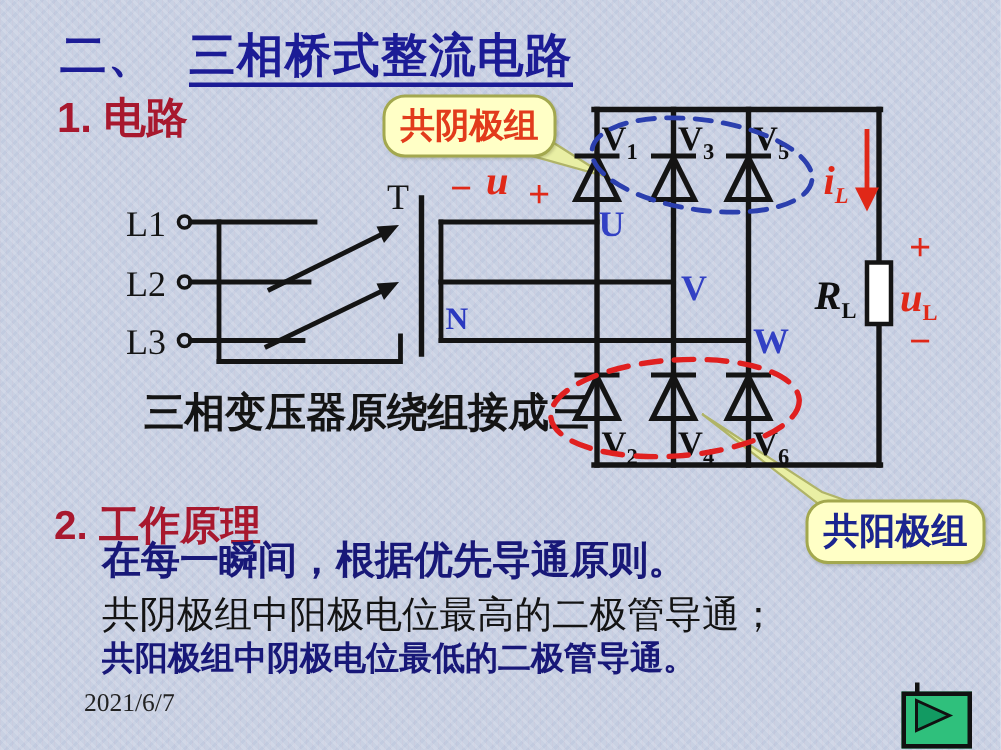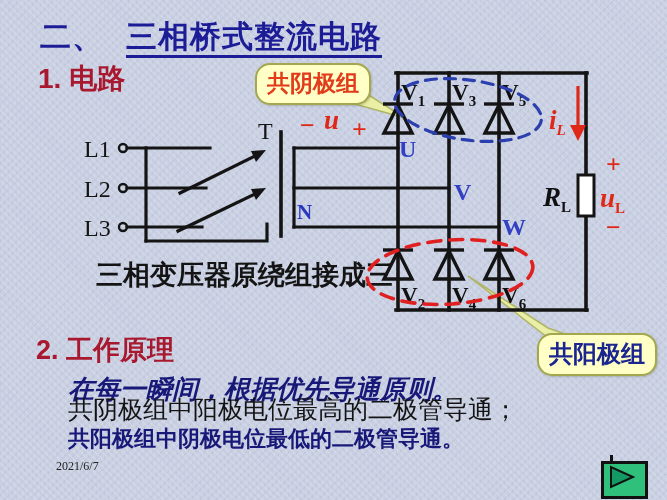--- a/index.html
+++ b/index.html
@@ -14,21 +14,21 @@
   }
   .abs{position:absolute;}
   .title{left:40px;top:16px;font-size:31px;font-weight:bold;color:#1c1c96;letter-spacing:1px;white-space:nowrap;z-index:2;}
   .title .prefix{margin-right:22px;}
   .title .main{border-bottom:3px solid #1c1c96;padding-bottom:1px;}
   .h-red{font-size:28px;font-weight:bold;color:#a8182e;z-index:2;white-space:nowrap;}
   .black-line{font-size:27px;font-weight:bold;color:#141414;z-index:2;white-space:nowrap;}
   .navy-line{font-size:26px;font-weight:bold;color:#181878;z-index:2;white-space:nowrap;}
   .black-line2{font-size:25px;font-weight:normal;color:#141414;z-index:2;white-space:nowrap;}
   .navy-line2{font-size:22px;font-weight:bold;color:#181878;z-index:2;white-space:nowrap;}
-  .date{font-family:"Liberation Serif", serif;font-size:12px;color:#222;z-index:2;}
+  .date{font-family:"Liberation Serif", serif;font-size:17px;color:#222;z-index:2;}
   .bubble{
     background:#ffffc6;border:2px solid #a3a84e;border-radius:15px;
     padding:3px 10px 4px 10px;z-index:4;white-space:nowrap;
     box-shadow:1px 1px 2px rgba(80,80,40,.25);
   }
   .bubble.cathode{left:255px;top:63px;font-size:23px;font-weight:bold;color:#e23b1c;}
   .bubble.anode{left:537px;top:333px;font-size:24px;font-weight:bold;color:#1b2590;}
   svg.circuit{position:absolute;left:0;top:0;z-index:3;}
   .wire{stroke:#141414;stroke-width:3.2;fill:none;stroke-linecap:square;}
   .wire-b{stroke:#141414;stroke-width:3.6;fill:none;stroke-linecap:square;}
@@ -160,21 +160,21 @@
     <text class="red-it" x="600" y="207"><tspan>u</tspan><tspan class="sub" dy="6" font-style="normal">L</tspan></text>
     <text class="red-sym" x="606" y="236">−</text>
   </svg>
 
   <div class="abs bubble cathode">共阴极组</div>
   <div class="abs bubble anode">共阳极组</div>
 
   <div class="abs black-line" style="left:72px;top:257px;margin-left:24px;">三相变压器原绕组接成三</div>
 
   <div class="abs h-red" style="left:36px;top:332px;font-size:27px;">2. 工作原理</div>
-  <div class="abs navy-line" style="left:68px;top:372px;font-style:italic;">在每一瞬间，根据优先导通原则。</div>
+  <div class="abs navy-line" style="left:68px;top:356px;">在每一瞬间，根据优先导通原则。</div>
   <div class="abs black-line2" style="left:68px;top:393px;">共阴极组中阳极电位最高的二极管导通；</div>
   <div class="abs navy-line2" style="left:68px;top:424px;">共阳极组中阴极电位最低的二极管导通。</div>
 
   <div class="abs date" style="left:56px;top:459px;">2021/6/7</div>
 
   <div class="abs next-btn">
     <span class="antenna"></span>
     <svg width="35" height="26" viewBox="0 0 35 26" style="position:absolute;left:0;top:0;">
       <polygon points="7,3 7,23 29,13" fill="#129a62" stroke="#111" stroke-width="2"></polygon>
     </svg>

